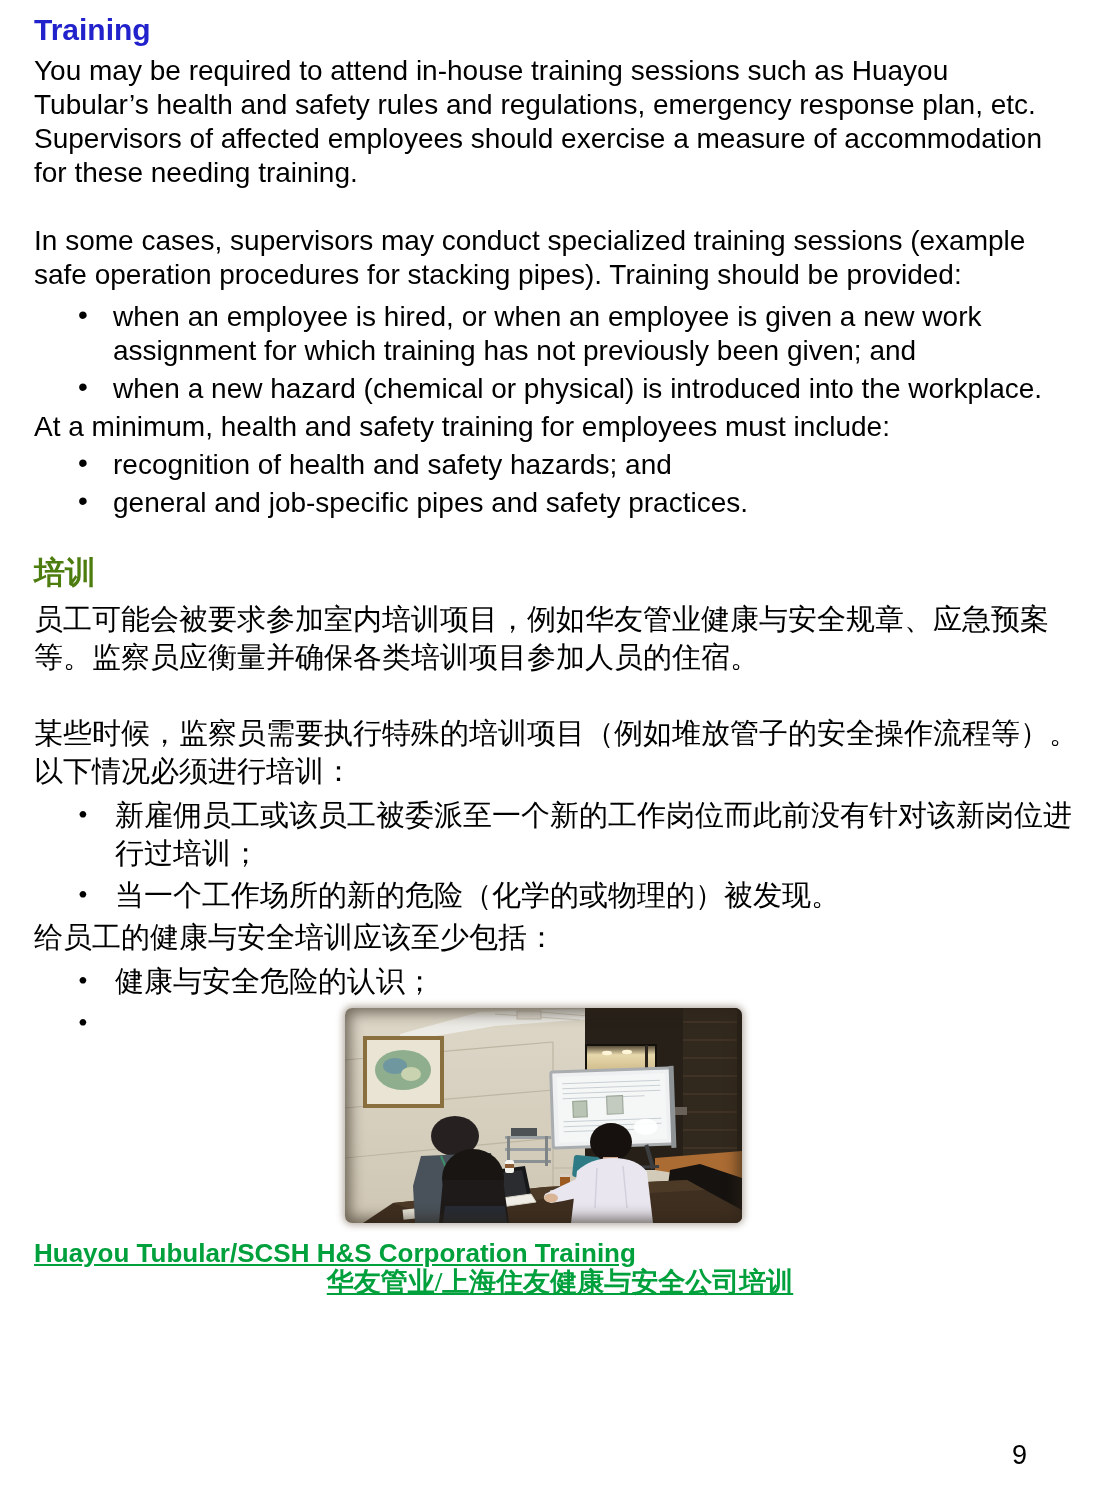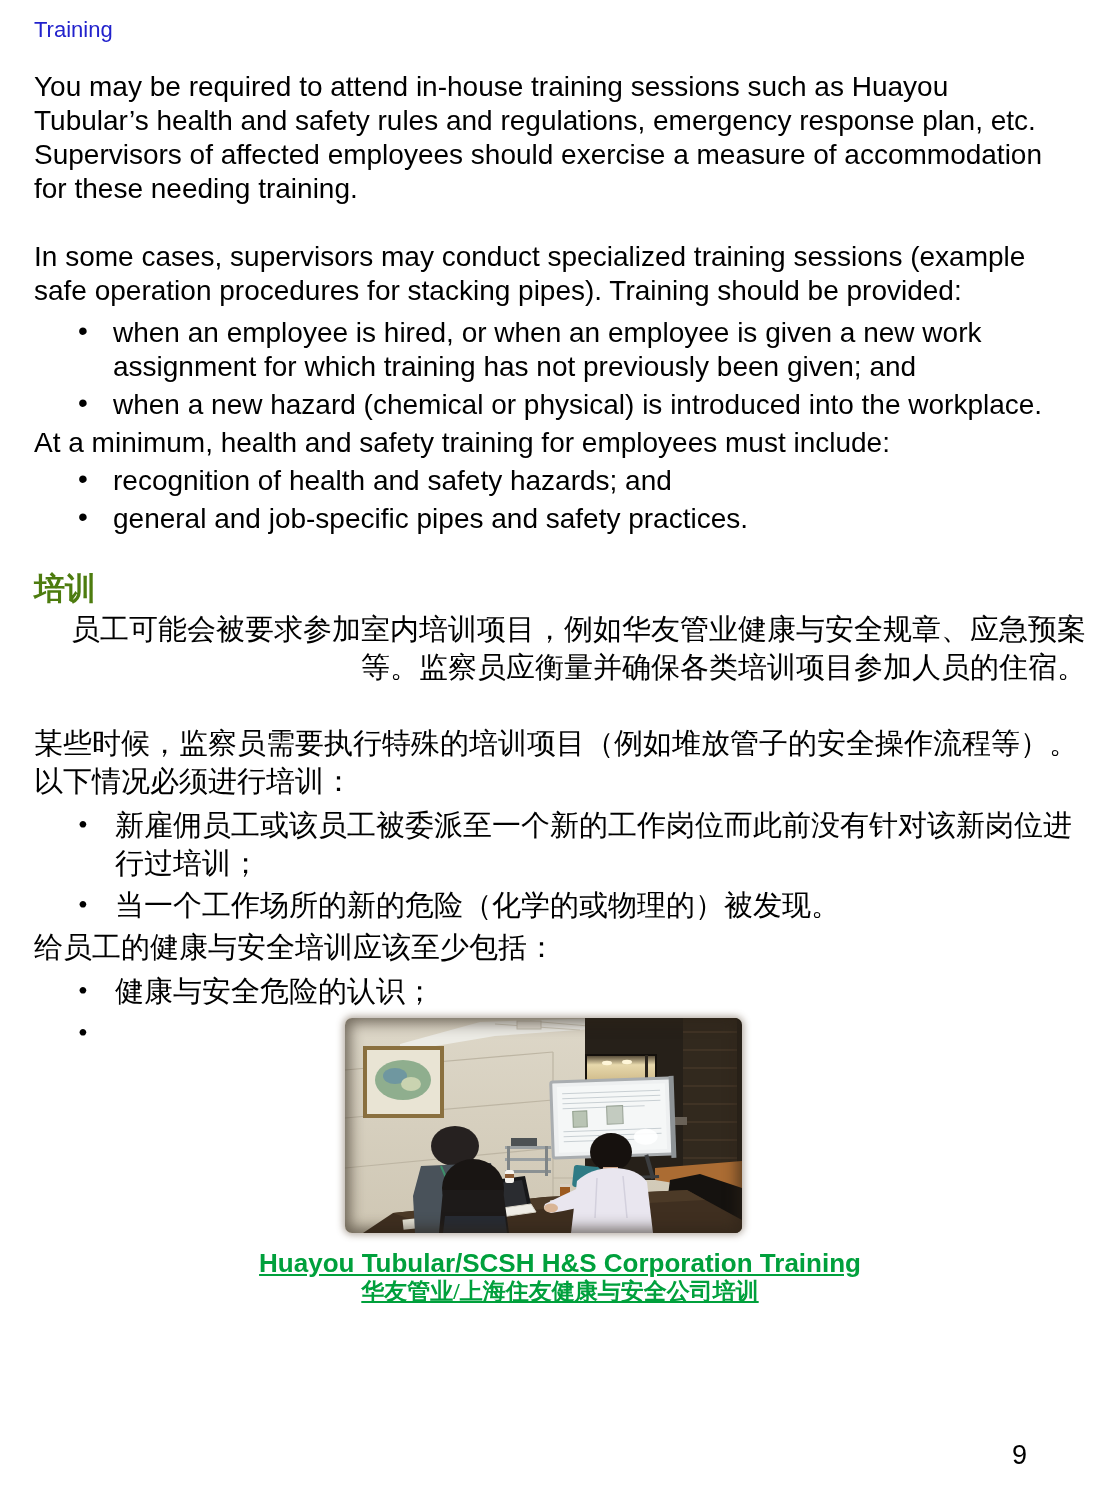--- a/index.html
+++ b/index.html
@@ -7,25 +7,25 @@
     width:1120px;height:1507px;position:relative;overflow:hidden;
     background:#ffffff;
     font-family:"Liberation Sans",sans-serif;
     color:#000000;
   }
   .page{position:relative;width:1120px;height:1507px;}
   .content{padding:12px 34px 0 34px;}
 
   
   .en-heading{
-    margin:0;font-size:22px;line-height:36px;font-weight:normal;color:#2222cc;
+    margin:0;font-size:30px;line-height:36px;font-weight:bold;color:#2222cc;
     font-family:"Liberation Sans",sans-serif;
   }
   p.en{margin:0;font-size:28px;line-height:34px;max-width:1052px;}
-  p.en.p1{margin-top:22px;max-width:1020px;}
+  p.en.p1{margin-top:6px;max-width:1020px;}
   .spacer-en{height:34px;}
   ul{list-style:none;margin:0;padding:0;}
   ul.en-list{margin-top:8px;}
   ul.en-list li{
     position:relative;padding-left:79px;font-size:28px;line-height:34px;
     max-width:990px;margin:0 0 4px 0;
   }
   .bullet-dot{
     position:absolute;left:44px;top:-2px;font-size:28px;color:#000;
   }
@@ -34,21 +34,21 @@
 
   
   .zh-heading{
     margin:32px 0 0 0;font-size:31px;line-height:42px;font-weight:bold;color:#4d7c0f;
     font-family:"Liberation Serif","DejaVu Serif",serif;
   }
   p.zh{
     margin:0;font-size:29px;line-height:38px;max-width:1052px;
     font-family:"Liberation Serif","DejaVu Serif",serif;
   }
-  p.zh.p1{text-align:right;}
+  p.zh.p1{margin-top:6px;}
   .spacer-zh{height:38px;}
   ul.zh-list{margin-top:6px;}
   ul.zh-list li{
     position:relative;padding-left:81px;font-size:29px;line-height:38px;
     max-width:1010px;margin:0 0 4px 0;
     font-family:"Liberation Serif","DejaVu Serif",serif;
   }
   ul.zh-list .bullet-dot{top:0;}
 
   
@@ -59,26 +59,26 @@
     background:#d7d0bf;
   }
   .photo-wrap svg{display:block;width:100%;height:100%;}
   .photo-vignette{
     position:absolute;inset:0;border-radius:7px;pointer-events:none;
     box-shadow:inset 0 0 14px 5px rgba(45,35,25,.62);
   }
 
   
   .caption-en{
-    margin:16px 0 0 0;text-align:center;font-size:26px;line-height:28px;
+    margin:16px 0 0 0;font-size:26px;line-height:28px;
     font-weight:bold;color:#00a03c;text-decoration:underline;
     font-family:"Liberation Sans",sans-serif;
   }
   .caption-zh{
-    margin:0;text-align:center;font-size:23px;line-height:30px;
+    margin:0;text-align:center;font-size:27px;line-height:30px;
     font-weight:bold;color:#00a03c;text-decoration:underline;
     font-family:"Liberation Serif","DejaVu Serif",serif;
   }
 
   .page-number{
     position:absolute;left:1012px;top:1441px;font-size:27px;line-height:28px;color:#000;
     font-family:"Liberation Sans",sans-serif;
   }
 </style>
 </head>

